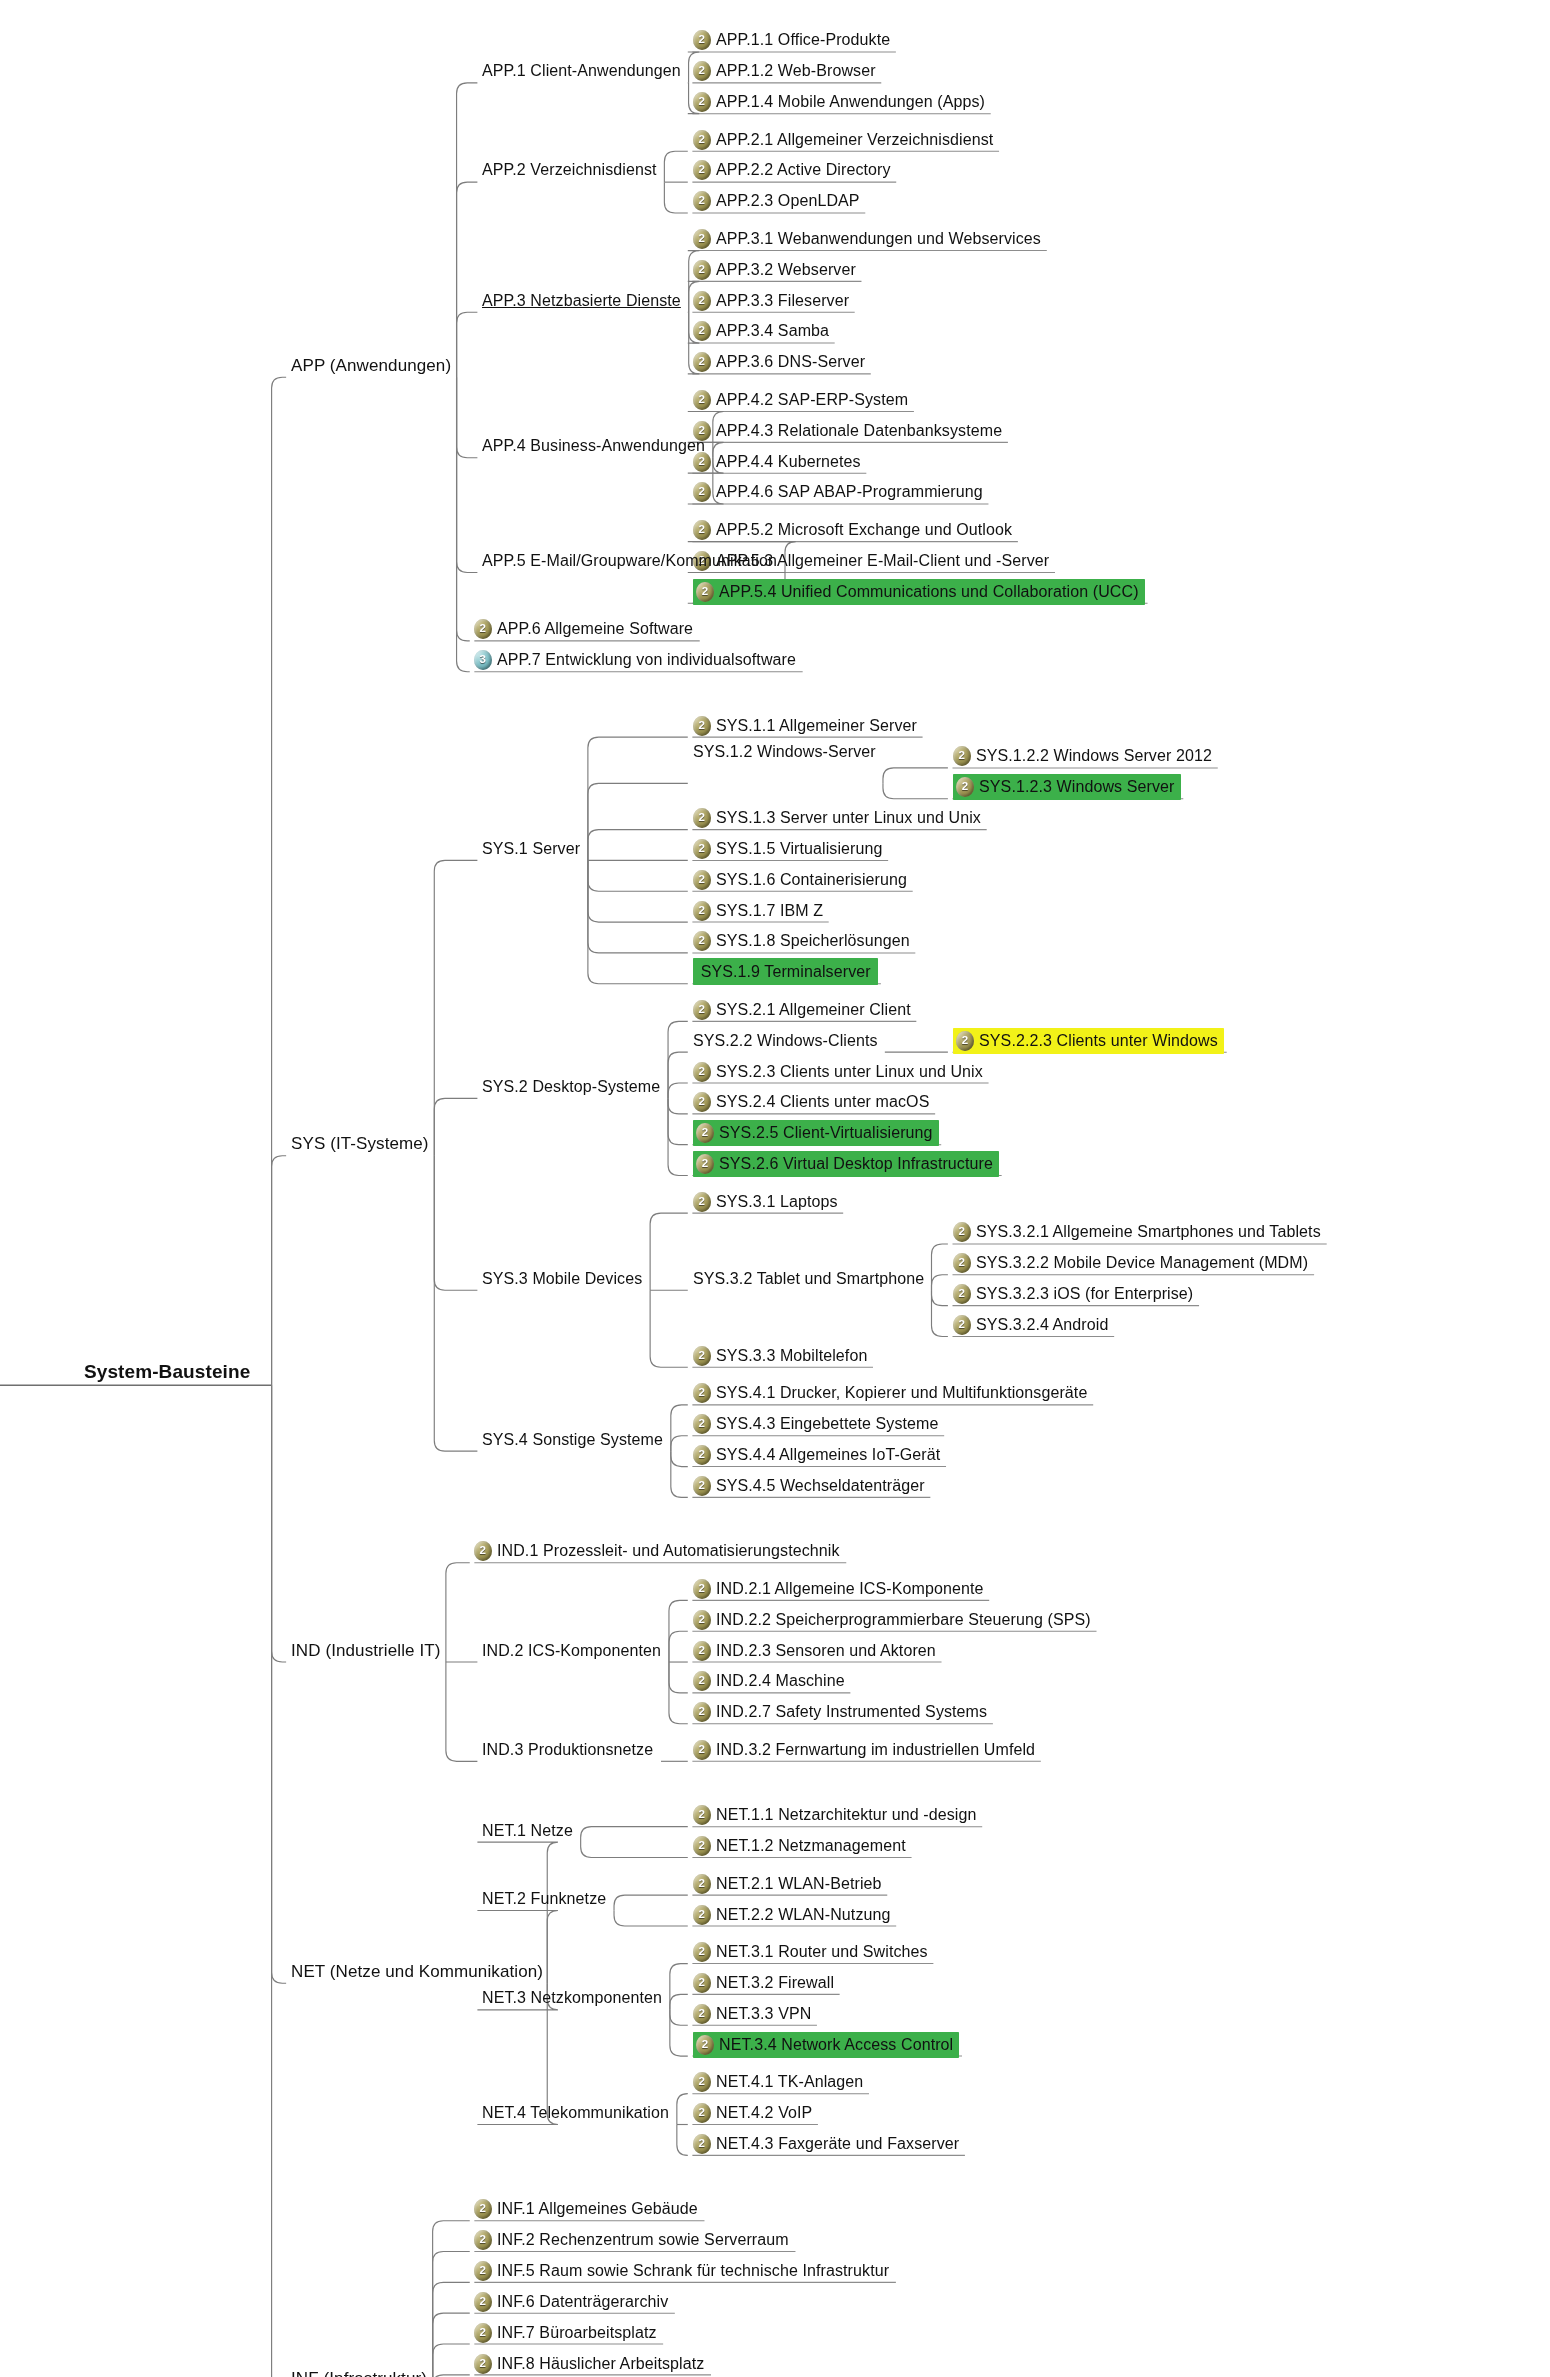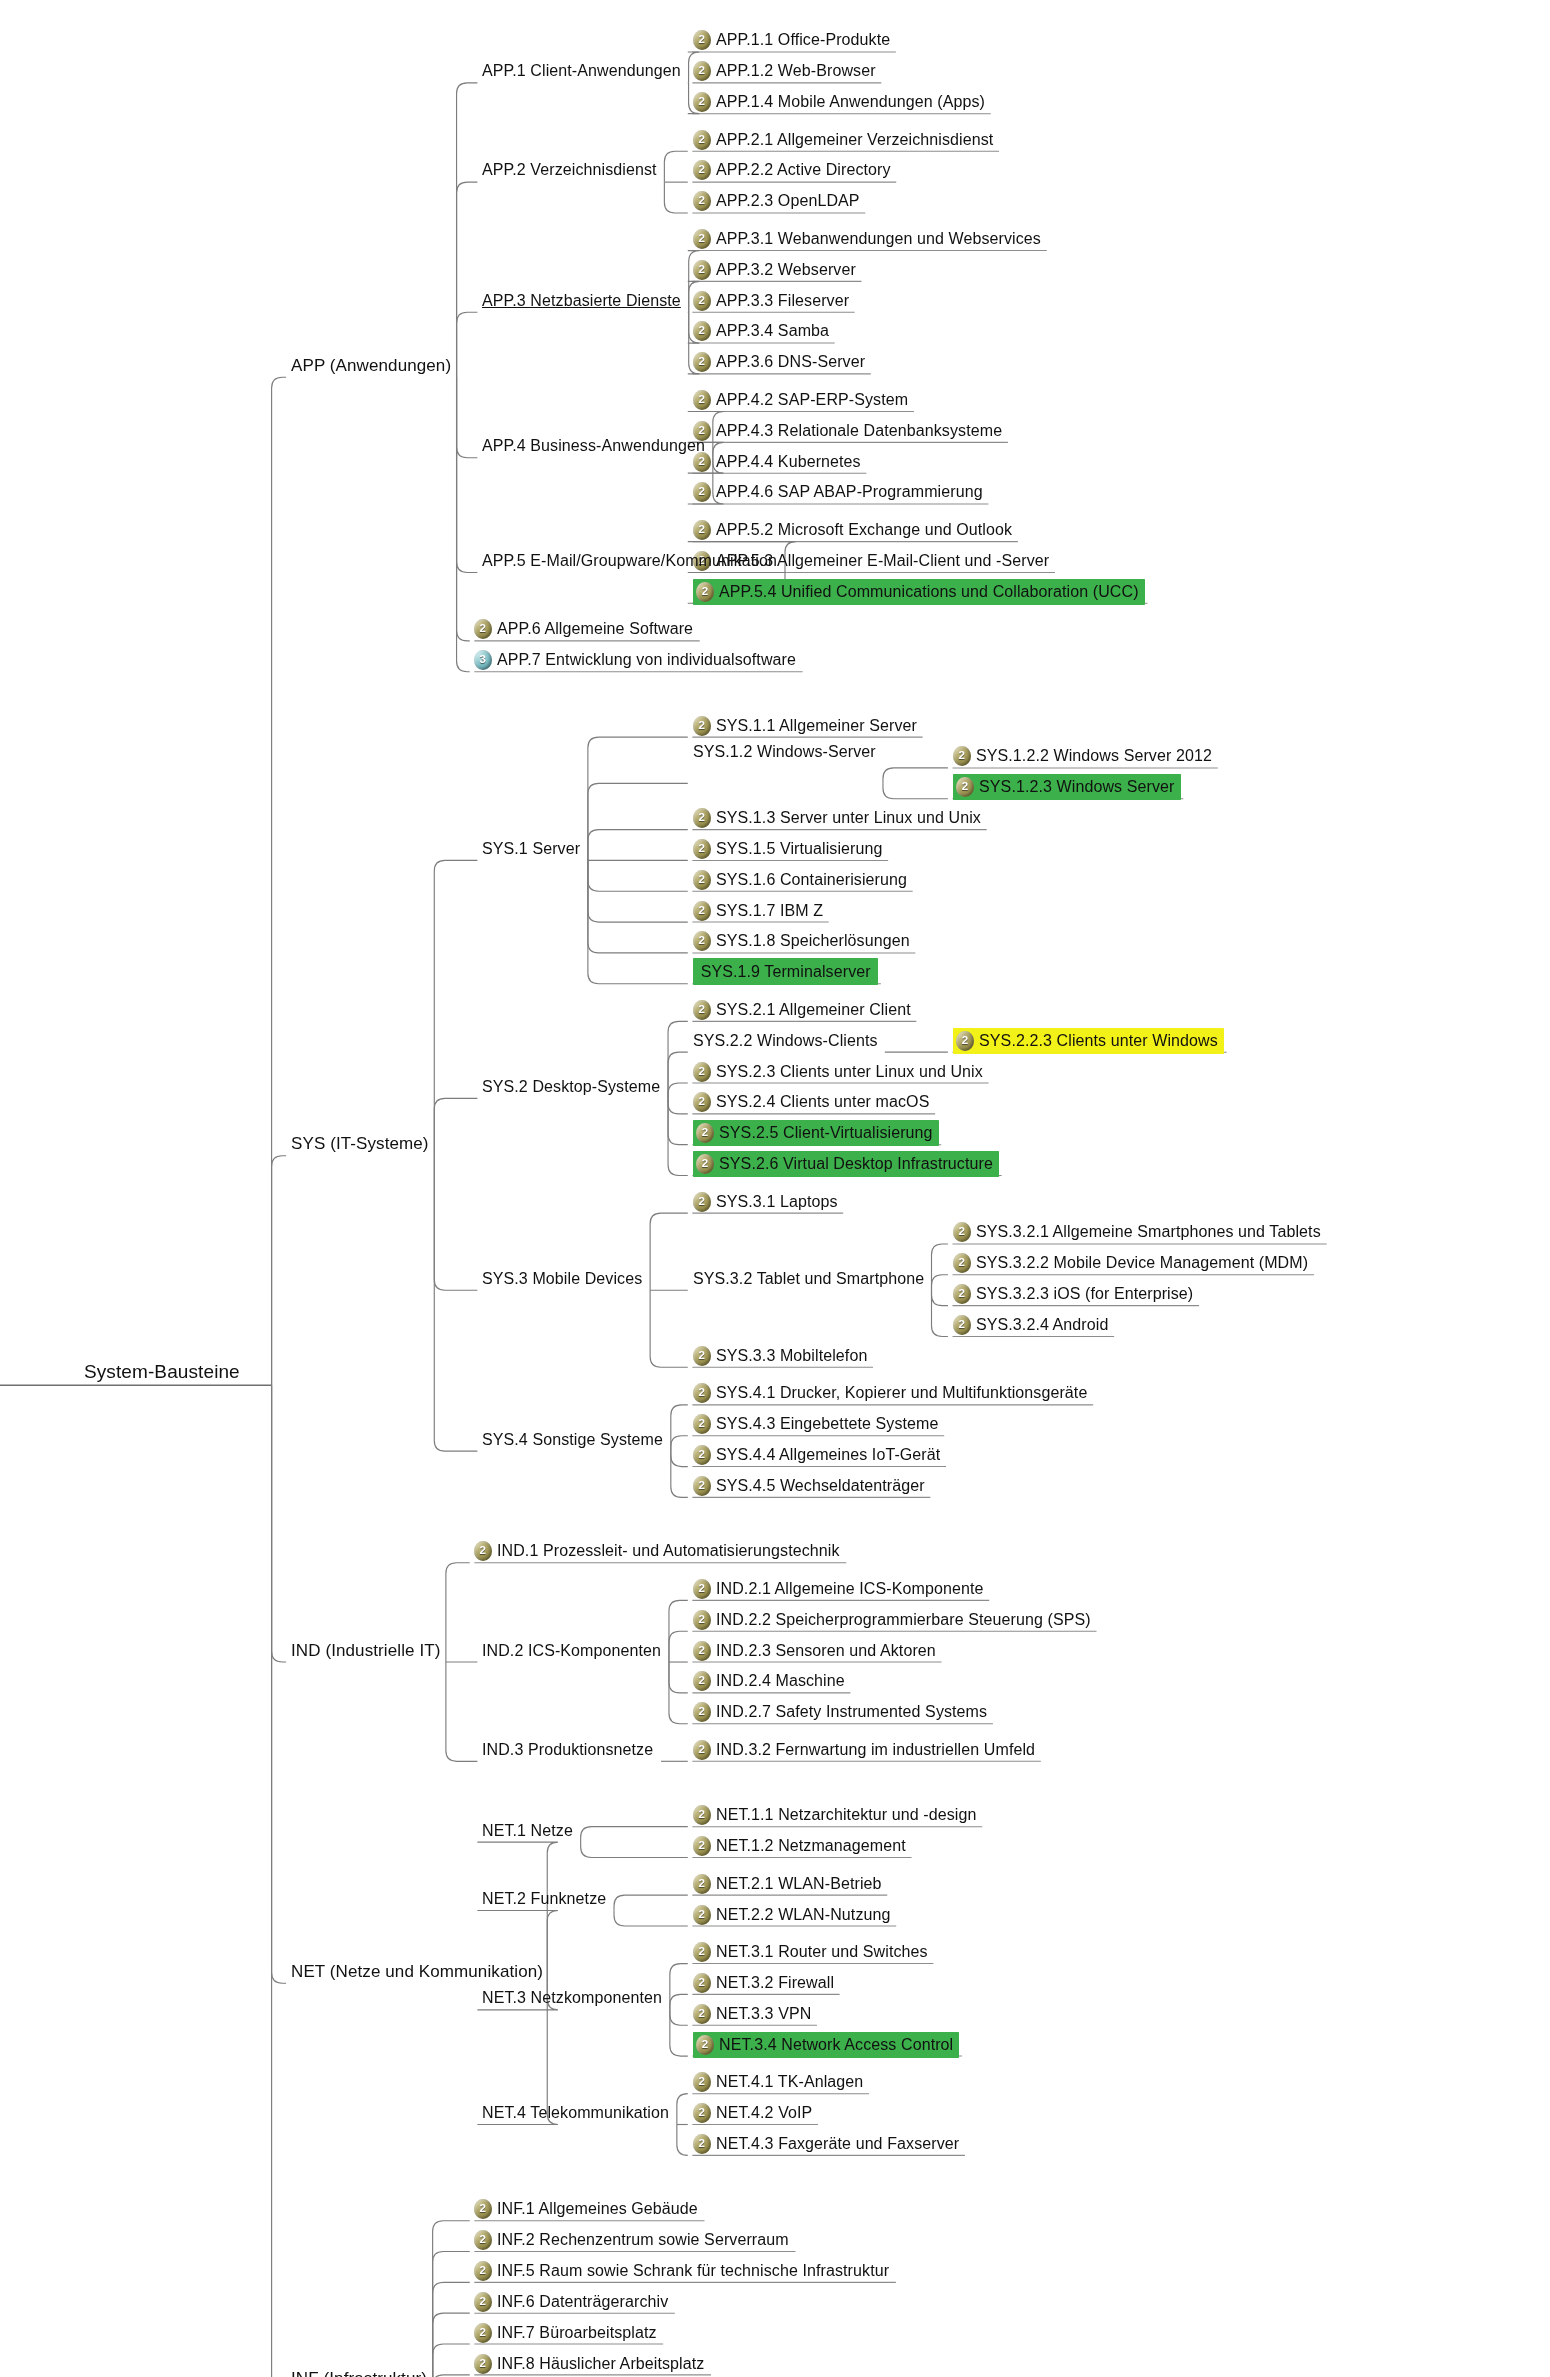--- a/index.html
+++ b/index.html
@@ -21,21 +21,21 @@
     align-items:center;
     height:23px;
     line-height:23px;
   }
   .node .lbl{
     font-size:16px;
     letter-spacing:0.1px;
   }
 
   
-  .root .lbl{font-size:19px;font-weight:normal;}
+  .root .lbl{font-size:19px;font-weight:bold;}
 
   
   .lvl1 .lbl{font-size:17px;}
   .lvl2 .lbl{font-size:16px;}
 
   
   .badge{
     width:17.6px;height:20px;
     margin-right:5.4px;
     border-radius:50%;

